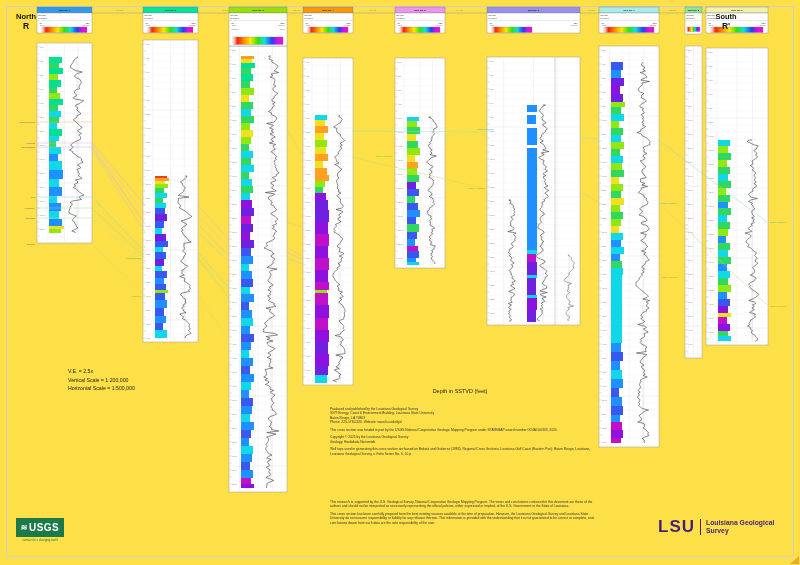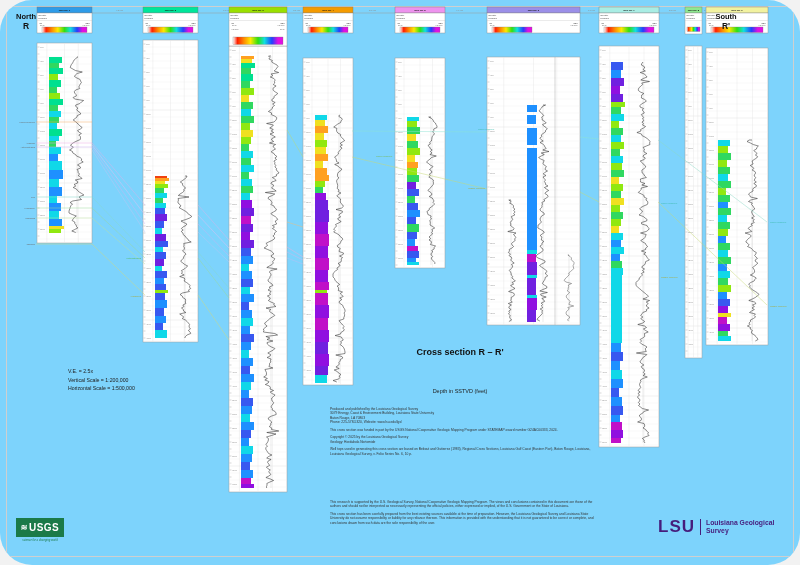--- a/index.html
+++ b/index.html
@@ -1,17 +1,17 @@
 <!DOCTYPE html>
 <html><head>
 <meta charset="utf-8">
 <style>
   html,body{margin:0;padding:0;background:#f2f2f2;}
-  .page{position:relative;width:800px;height:565px;background:#7dd3fc;overflow:hidden;
-        font-family:"Liberation Sans",sans-serif;color:#222;border-radius:32px;}
+  .page{position:relative;width:800px;height:565px;background:#fde047;overflow:hidden;
+        font-family:"Liberation Sans",sans-serif;color:#222;}
   .sheet-border{position:absolute;left:6px;top:6px;right:6px;bottom:8px;border:1px solid #cfcfcf;pointer-events:none;}
   #section-svg{position:absolute;left:0;top:0;}
   svg text{font-family:"Liberation Sans",sans-serif;}
   .corner{position:absolute;width:36px;text-align:center;font-weight:bold;color:#111;}
   .corner .dir{font-size:7.5px;line-height:8px;}
   .corner .rr{font-size:8.5px;line-height:10px;}
   .north{left:8px;top:13px;}
   .south{left:708px;top:13px;}
   .title{position:absolute;left:330px;top:347px;width:260px;text-align:center;
          font-size:9px;font-weight:bold;color:#111;}
@@ -1519,21 +1519,20 @@
 
   <div class="corner north">
     <div class="dir">North</div>
     <div class="rr">R</div>
   </div>
   <div class="corner south">
     <div class="dir">South</div>
     <div class="rr">R'</div>
   </div>
 
-  <div class="title">Cross section R – R'</div>
   <div class="depth-note">Depth in SSTVD (feet)</div>
 
   <div class="scale-block">
     <div>V.E. = 2.5x</div>
     <div>Vertical Scale = 1:200,000</div>
     <div>Horizontal Scale = 1:500,000</div>
   </div>
 
   <div class="credits">
     <p class="pre">Produced and published by the Louisiana Geological Survey

